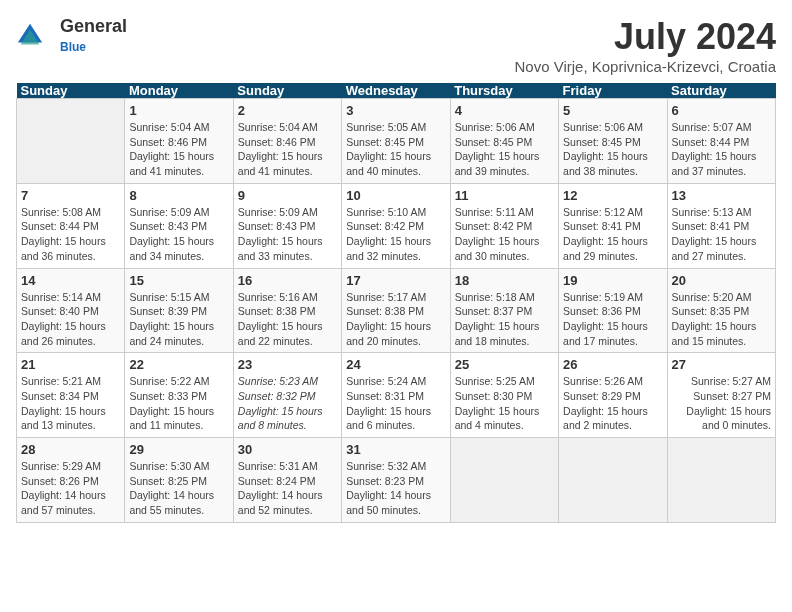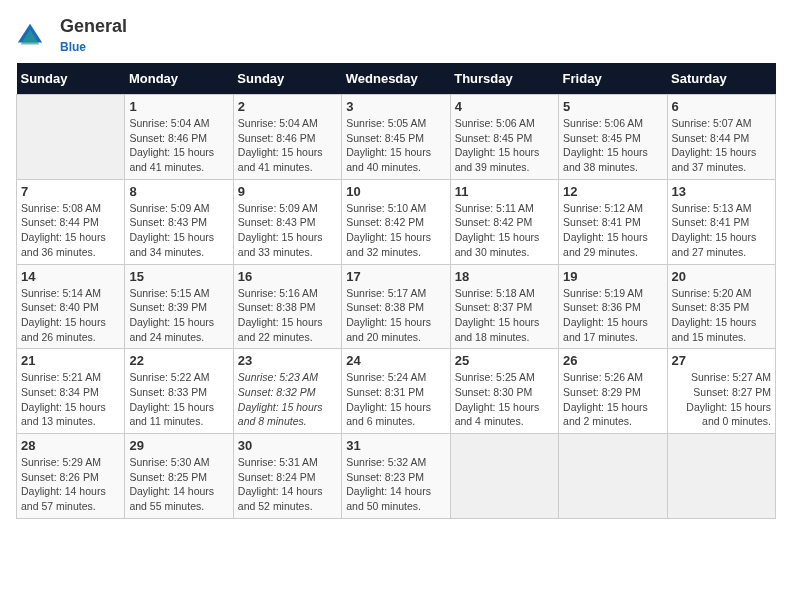--- a/index.html
+++ b/index.html
@@ -46,23 +46,23 @@
     .location-title {
       font-size: 15px;
       color: #555;
     }
     table {
       width: 100%;
       border-collapse: collapse;
       font-size: 11px;
     }
     thead tr th {
-      background-color: #0f172a;
+      background-color: #0c4a6e;
       color: #fff;
-      padding: 8px 4px;
+      padding: 0 4px;
       text-align: left;
       font-size: 13px;
       font-weight: bold;
     }
     tbody tr td {
       border: 1px solid #ccc;
       vertical-align: top;
       padding: 4px;
       width: 108px;
       min-height: 80px;
@@ -96,20 +96,24 @@
   <div class="logo">
     <svg class="logo-icon" viewBox="0 0 30 30" xmlns="http://www.w3.org/2000/svg">
       <polygon points="15,2 28,22 2,22" fill="#1a6bbb"></polygon>
       <polygon points="15,8 25,24 5,24" fill="#2a9d8f" opacity="0.7"></polygon>
     </svg>
     <div>
       <span class="logo-text-general">General</span><br>
       <span class="logo-text-blue">Blue</span>
     </div>
   </div>
+  <div class="title-section">
+    <div class="month-title">July 2024</div>
+    <div class="location-title">Novo Virje, Koprivnica-Krizevci, Croatia</div>
+  </div>
 </div>
 
 <table>
   <thead>
     <tr>
     <th>Sunday</th>
         <th>Monday</th>
         <th>Sunday</th>
         <th>Wednesday</th>
         <th>Thursday</th>

